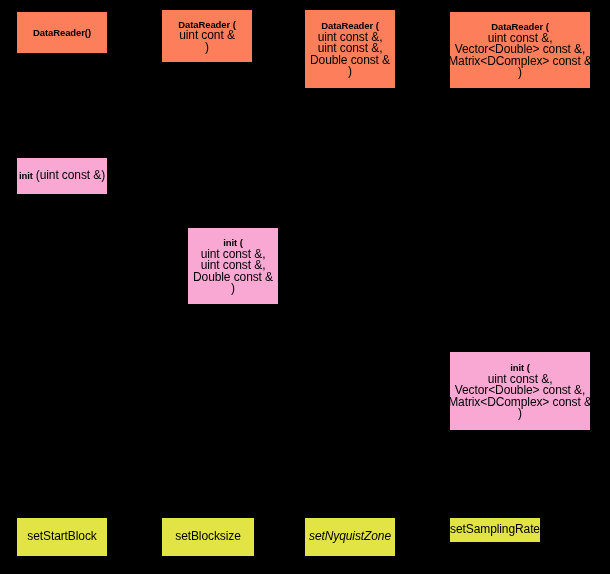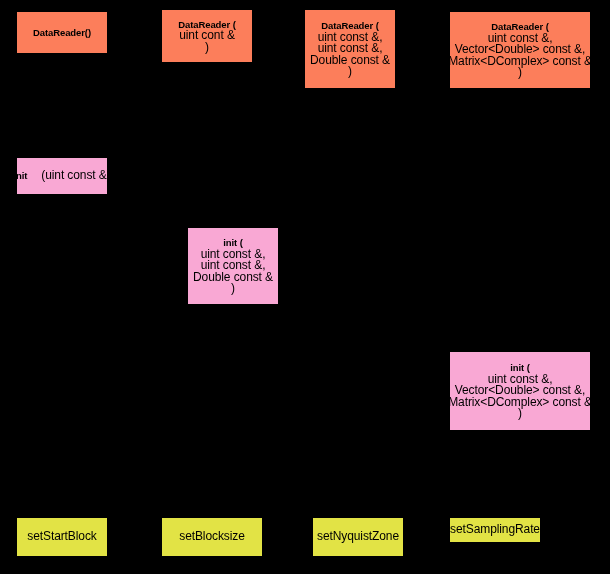--- a/index.html
+++ b/index.html
@@ -42,21 +42,21 @@
     line-height: 11.5px;
     white-space: pre;
   }
   
   .node.inline {
     flex-direction: row;
     flex-wrap: nowrap;
     justify-content: center;
   }
   .node.inline .sig-param {
-    padding-left: 14px;
+    padding-left: 3px;
     text-align: center;
   }
   .ctor { background: #FC7E5B; }
   .init { background: #f9a8d4; }
   .setter { background: #E2E345; }
 </style>
 </head>
 <body>
 
 <div id="canvas">
@@ -105,25 +105,25 @@
     <span class="sig-param">uint const &amp;,</span>
     <span class="sig-param">Vector&lt;Double&gt; const &amp;,</span>
     <span class="sig-param">Matrix&lt;DComplex&gt; const &amp;</span>
     <span class="sig-param">)</span>
   </div>
 
   <div class="node setter" style="left:17px; top:518px; width:90px; height:38px;">
     <span class="sig-param">setStartBlock</span>
   </div>
 
-  <div class="node setter" style="left:162px; top:518px; width:100px; height:38px;">
+  <div class="node setter" style="left:162px; top:518px; width:92px; height:38px;">
     <span class="sig-param">setBlocksize</span>
   </div>
 
-  <div class="node setter" style="left:313px; top:518px; width:90px; height:38px;">
+  <div class="node setter" style="left:305px; top:518px; width:90px; height:38px;font-style:italic;">
     <span class="sig-param">setNyquistZone</span>
   </div>
 
   <div class="node setter" style="left:450px; top:518px; width:90px; height:24px;">
     <span class="sig-param">setSamplingRate</span>
   </div>
 
 </div>
 
 </body></html>

